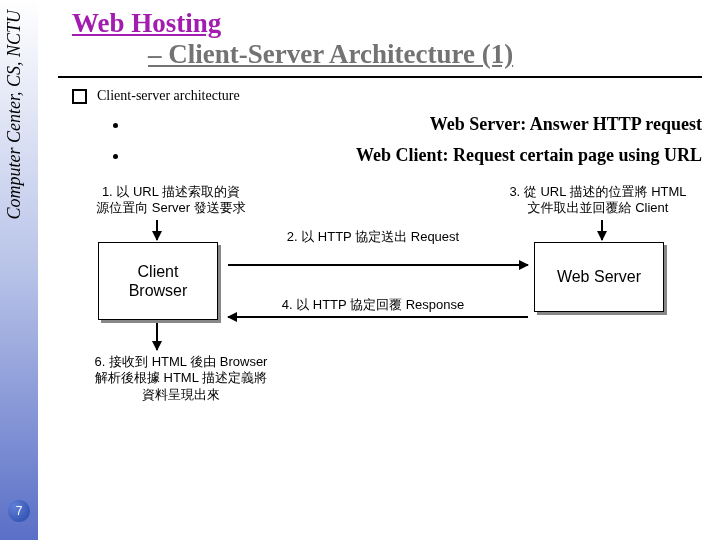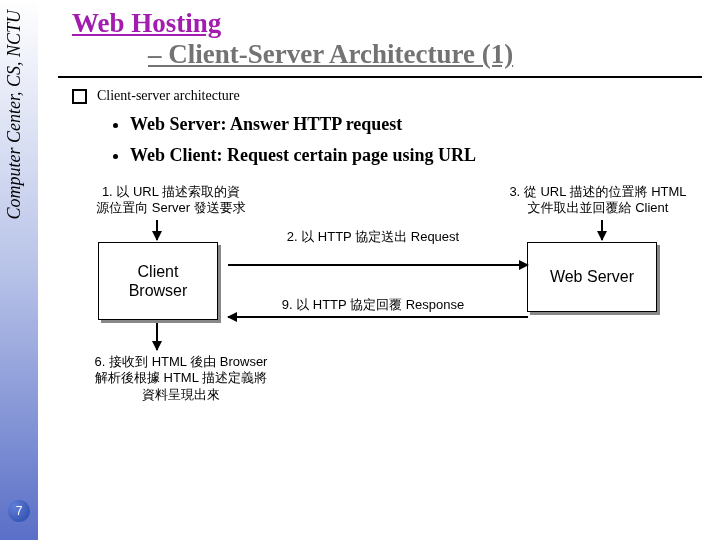--- a/index.html
+++ b/index.html
@@ -89,20 +89,21 @@
       height: 15px;
       border: 2px solid #000;
       display: inline-block;
       flex: none;
     }
     .bullets {
       margin-left: 62px;
       margin-top: 6px;
       font-size: 18px;
       font-weight: bold;
+      text-align: right;
     }
     .bullets li {
       list-style: disc;
       margin: 10px 0 10px 10px;
     }
     .diagram {
       position: relative;
       margin-top: 18px;
       width: 640px;
       height: 260px;
@@ -124,21 +125,21 @@
       background: #fff;
       display: flex;
       align-items: center;
       justify-content: center;
       text-align: center;
       font-size: 16px;
       line-height: 1.2;
       box-shadow: 3px 3px 0 #888;
     }
     .box-client { left: 40px; top: 58px; width: 120px; height: 78px; white-space: pre-line; }
-    .box-server { right: 41px; top: 58px; width: 130px; height: 70px; }
+    .box-server { right: 34px; top: 58px; width: 130px; height: 70px; }
     .arrow-label {
       position: absolute;
       font-size: 13px;
       text-align: center;
       width: 240px;
     }
     .label2 { left: 195px; top: 44px; }
     .label4 { left: 195px; top: 112px; }
     .arrow {
       position: absolute;
@@ -215,16 +216,16 @@
     <div class="v-arrow v-down va3"></div>
     <div class="v-arrow v-down va5"></div>
 
     <div class="box box-client">Client
 Browser</div>
     <div class="box box-server">Web Server</div>
 
     <div class="arrow-label label2">2. 以 HTTP 協定送出 Request</div>
     <div class="arrow arrow-right arrow2"></div>
 
-    <div class="arrow-label label4">9. 以 HTTP 協定回覆 Response</div>
+    <div class="arrow-label label4">4. 以 HTTP 協定回覆 Response</div>
     <div class="arrow arrow-left arrow4"></div>
   </div>
 </div>
 
 </body></html>

